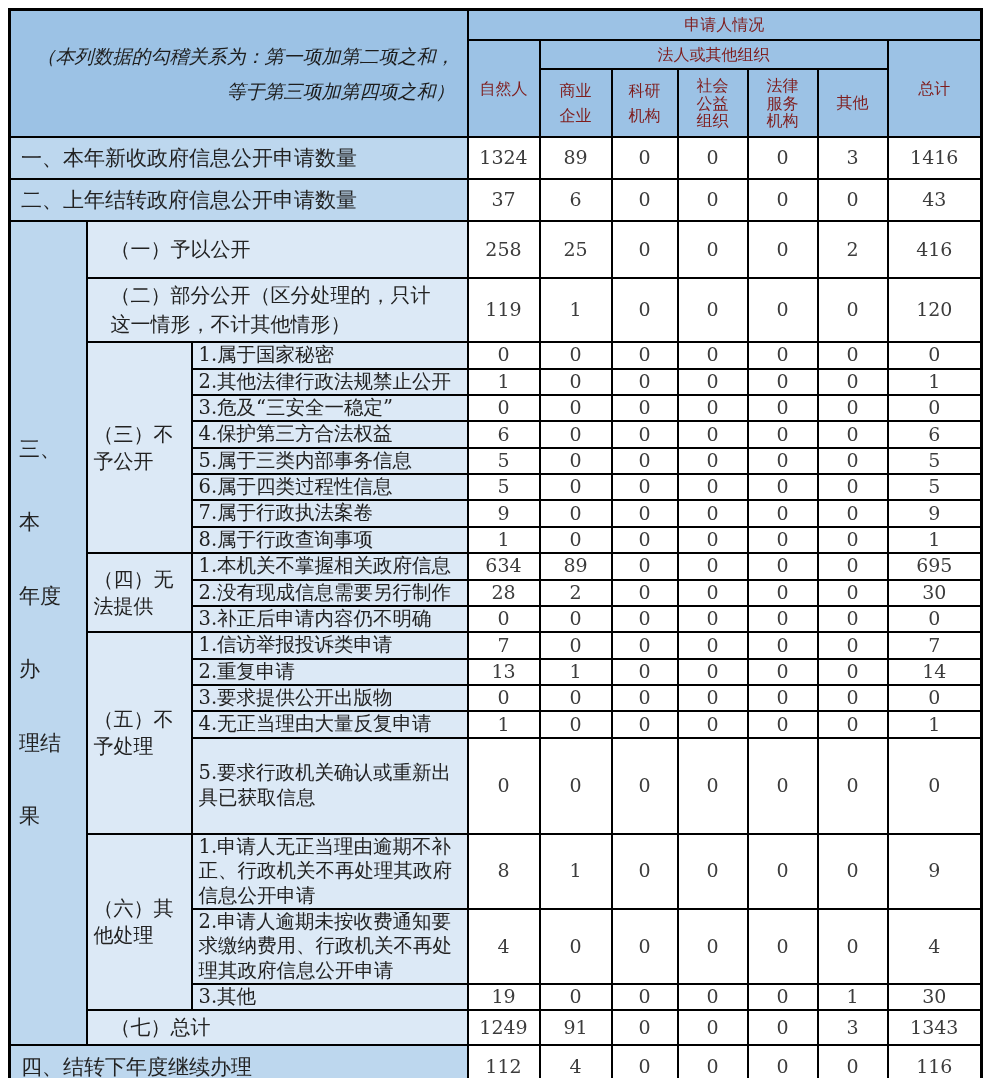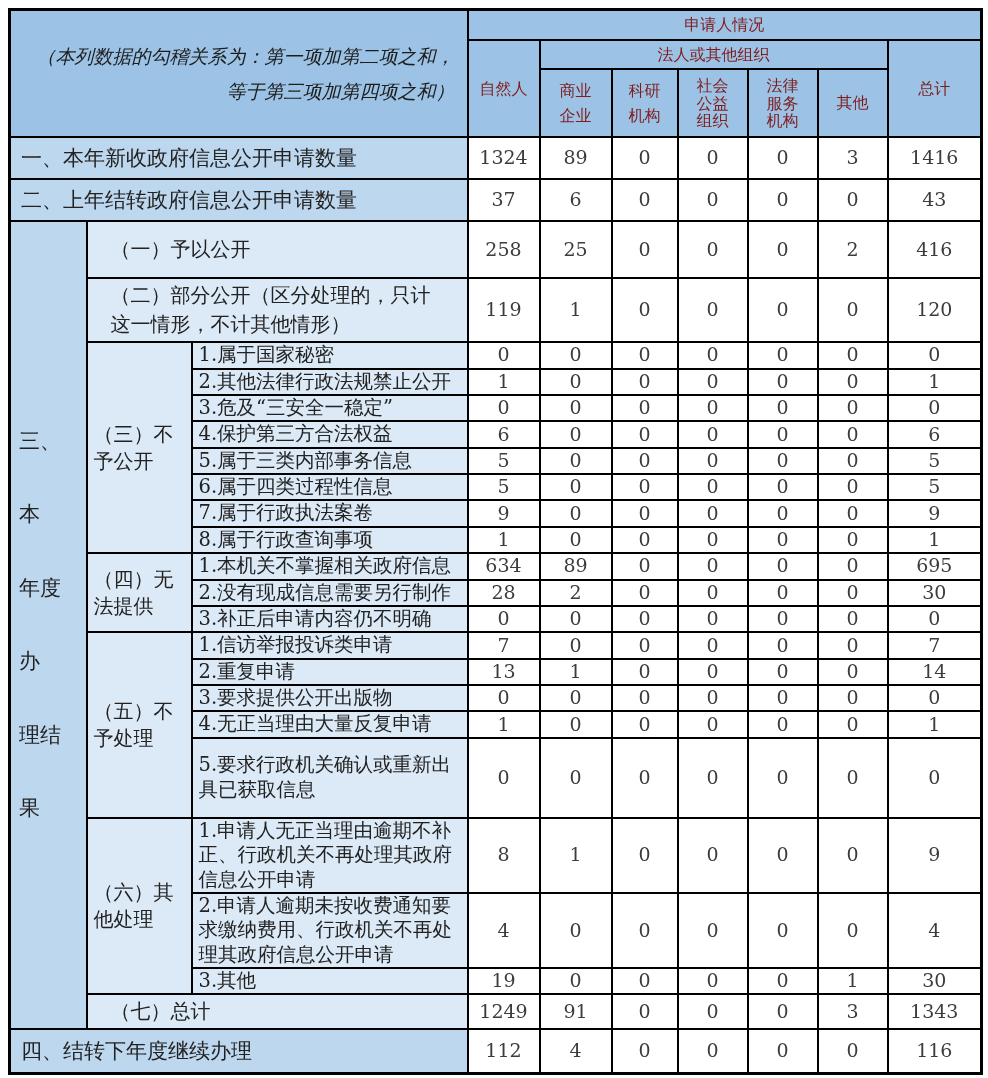--- a/index.html
+++ b/index.html
@@ -12,21 +12,21 @@
   .hdr.tight{line-height:1.08;}
   .corner{background:#9CC2E5;text-align:right;font-style:italic;font-size:19px;line-height:1.8;padding:4px 12px 4px 10px;color:#1d1d1d;}
   .lvl1{background:#BDD7EE;text-align:left;font-size:21px;padding:2px 10px;}
   .sec{background:#BDD7EE;font-size:21px;line-height:3.5;padding:2px 4px 2px 8px;text-align:left;vertical-align:middle;}
   .sub{background:#DCE9F6;font-size:20px;text-align:left;padding:2px 23px;line-height:1.45;}
   .grp{background:#DCE9F6;font-size:20px;text-align:left;padding:2px 6px;line-height:1.35;}
   .it{background:#DCE9F6;font-size:19.5px;text-align:left;padding:0 0 0 6px;line-height:1.25;}
   .num{background:#ffffff;text-align:center;font-size:19px;color:#3c3c3c;line-height:1.15;padding:0 2px;}
   tr.h1{height:28px} tr.h2{height:26px} tr.h3{height:68px}
   tr.rb{height:42px} tr.ra{height:57px} tr.rc{height:55px}
-  tr.sm{height:26px} tr.tl{height:80px} tr.t7{height:75px} tr.lt{height:44px}
+  tr.sm{height:26px} tr.tl{height:96px} tr.t7{height:75px} tr.lt{height:44px}
 </style>
 </head>
 <body>
 
 <div class="wrap">
 <table class="gov">
 <colgroup>
 <col style="width:77px">
         <col style="width:105px">
         <col style="width:276px">

